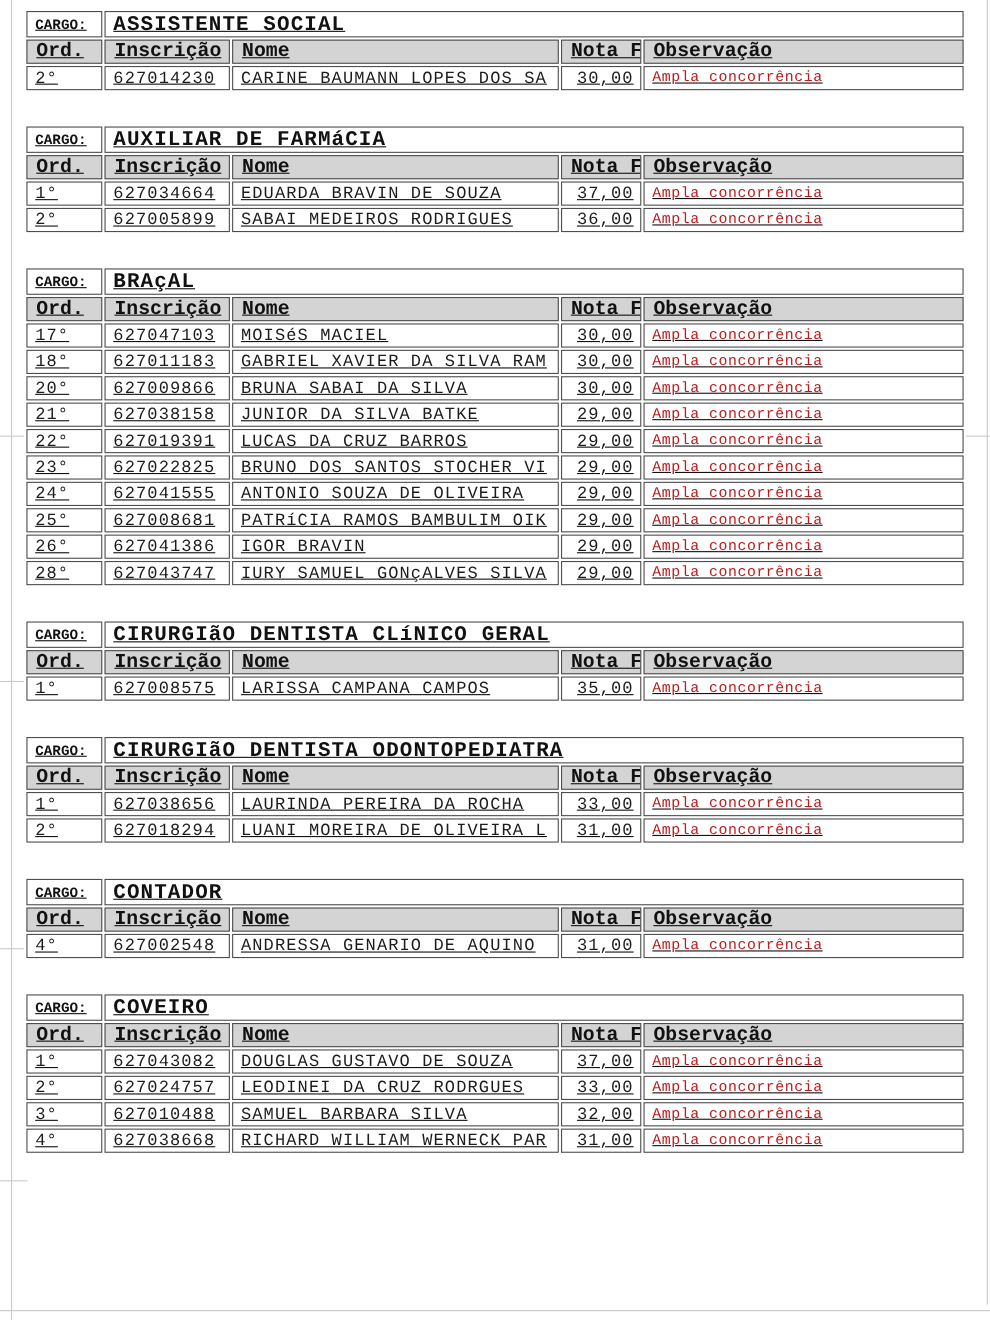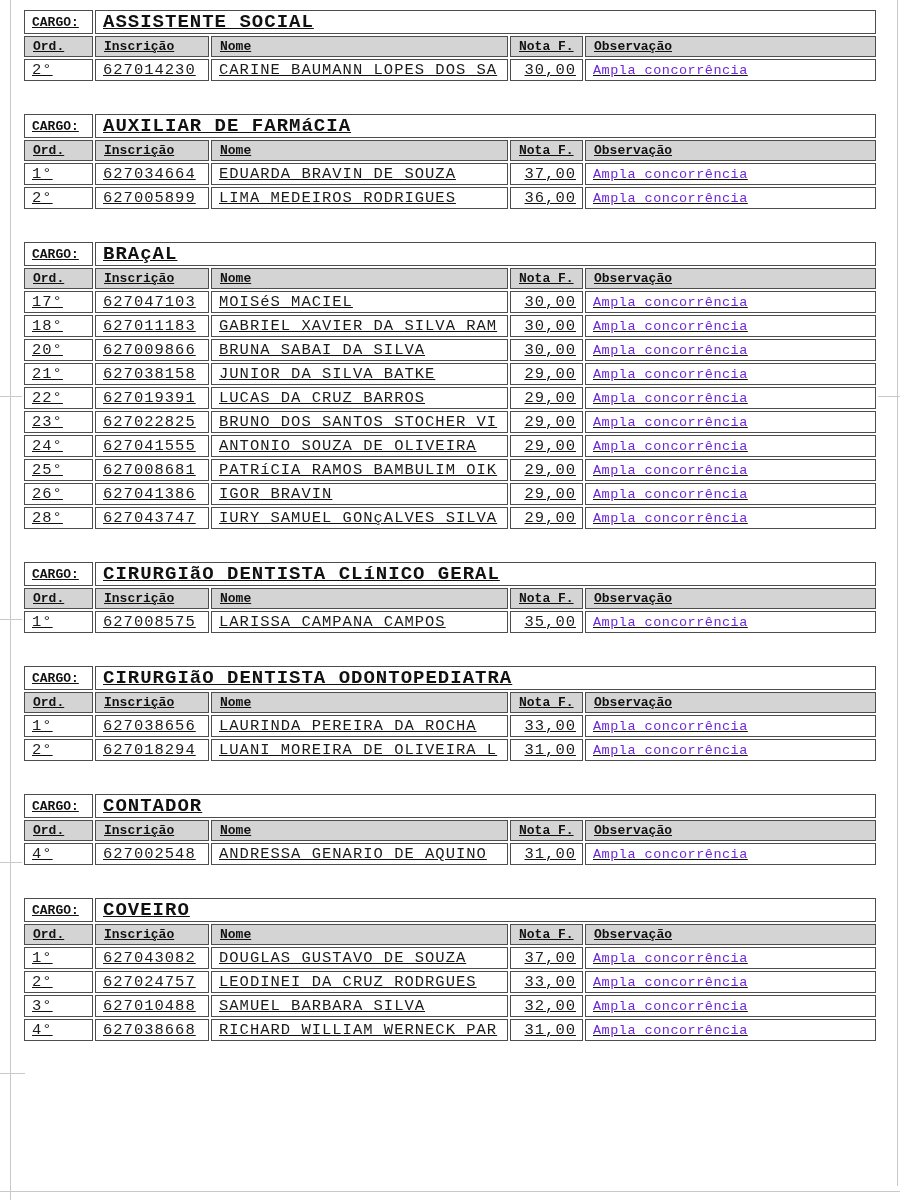--- a/index.html
+++ b/index.html
@@ -42,39 +42,39 @@
   }
   td.cargo-title-cell{
     font-weight:bold;
     font-size:19px;
     letter-spacing:1px;
     height:24px;
   }
   table.cargo-table th{
     background:#d4d4d4;
     font-weight:bold;
-    font-size:13px;
+    font-size:18px;
     text-align:left;
     height:21px;
     padding-left:8px;
   }
   table.cargo-table td.c-data{
     font-size:15.5px;
     letter-spacing:1px;
     height:22px;
     color:#1c1c1c;
   }
   table.cargo-table td.c-nota{
     text-align:right;
     padding:0 6px 0 8px;
   }
   table.cargo-table td.c-obs{
     font-size:13.5px;
     letter-spacing:0.5px;
-    color:#6d28d9;
+    color:#b91c1c;
   }
 </style>
 </head>
 <body>
 
 <div class="art art-vleft"></div>
 <div class="art art-vright"></div>
 <div class="art art-hbottom"></div>
 <div class="art art-stub" style="left:0;top:396px;width:22px;"></div>
 <div class="art art-stub" style="left:878px;top:396px;width:22px;"></div>
@@ -136,21 +136,21 @@
     <tr>
           <td class="c-data c-ord">1°</td>
           <td class="c-data c-inscricao">627034664</td>
           <td class="c-data c-nome">EDUARDA BRAVIN DE SOUZA</td>
           <td class="c-data c-nota">37,00</td>
           <td class="c-data c-obs">Ampla concorrência</td>
         </tr>
         <tr>
           <td class="c-data c-ord">2°</td>
           <td class="c-data c-inscricao">627005899</td>
-          <td class="c-data c-nome">LIMA MEDEIROS RODRIGUES</td>
+          <td class="c-data c-nome">SABAI MEDEIROS RODRIGUES</td>
           <td class="c-data c-nota">36,00</td>
           <td class="c-data c-obs">Ampla concorrência</td>
         </tr>
       </tbody>
   </table>
 
   <table class="cargo-table">
     <colgroup>
       <col style="width:69px">
         <col style="width:114px">

